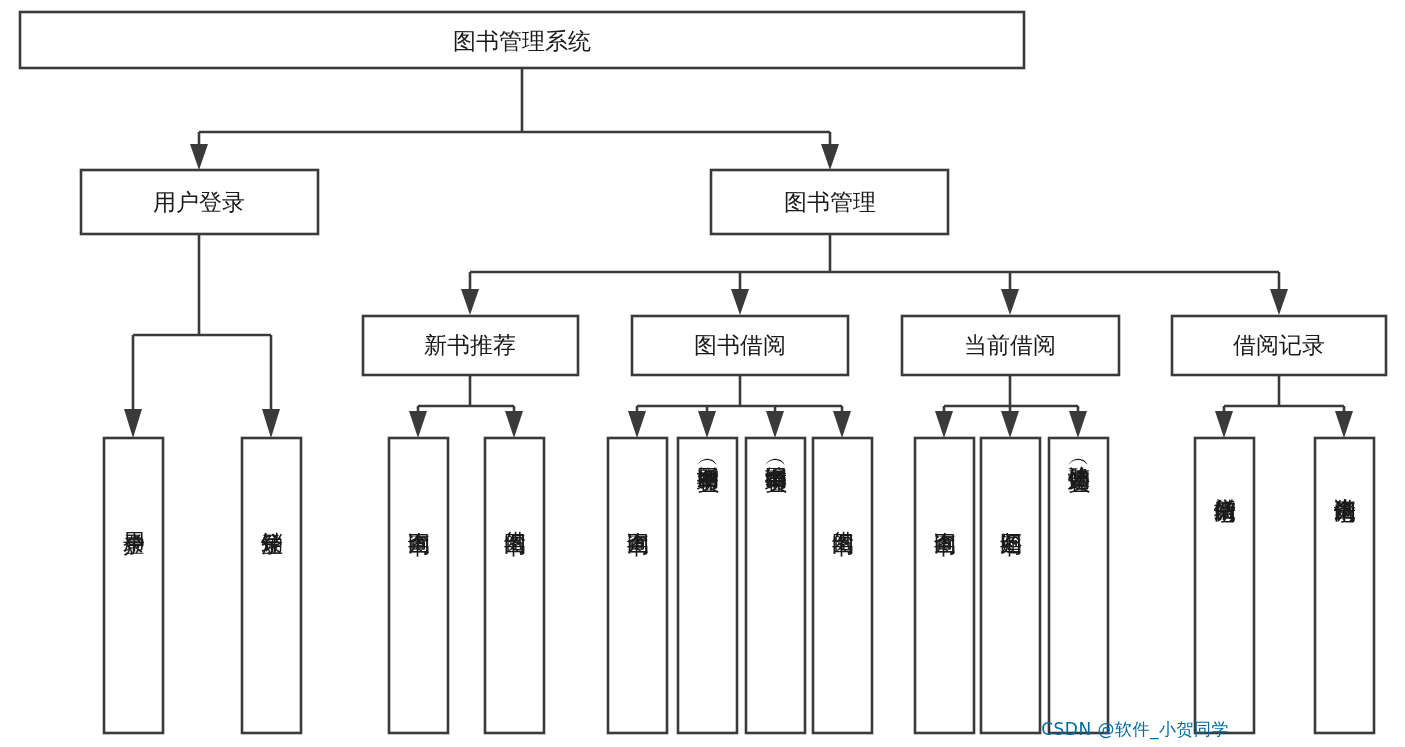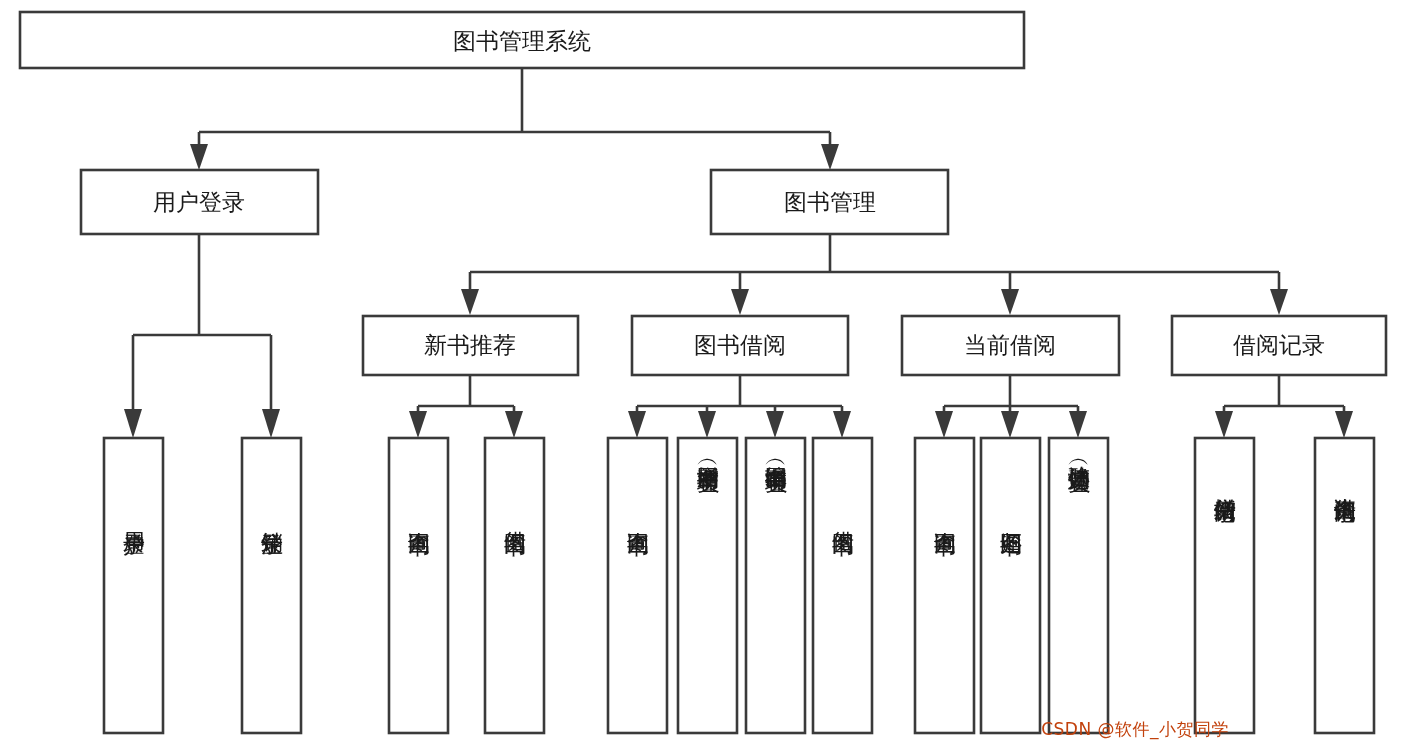--- a/index.html
+++ b/index.html
@@ -64,21 +64,21 @@
     color: #1a1a1a;
     letter-spacing: 1px;
     white-space: nowrap;
   }
   .watermark {
     position: absolute;
     right: 8px;
     bottom: 6px;
     font-family: "DejaVu Sans", "Liberation Sans", sans-serif;
     font-size: 17px;
-    color: #c2410c;
+    color: #0369a1;
     white-space: nowrap;
     letter-spacing: 0.5px;
   }
 </style>
 </head>
 <body>
 
 <div id="diagram-root">
 
   <svg id="flowchart" viewBox="0 0 1405 747" xmlns="http://www.w3.org/2000/svg">

